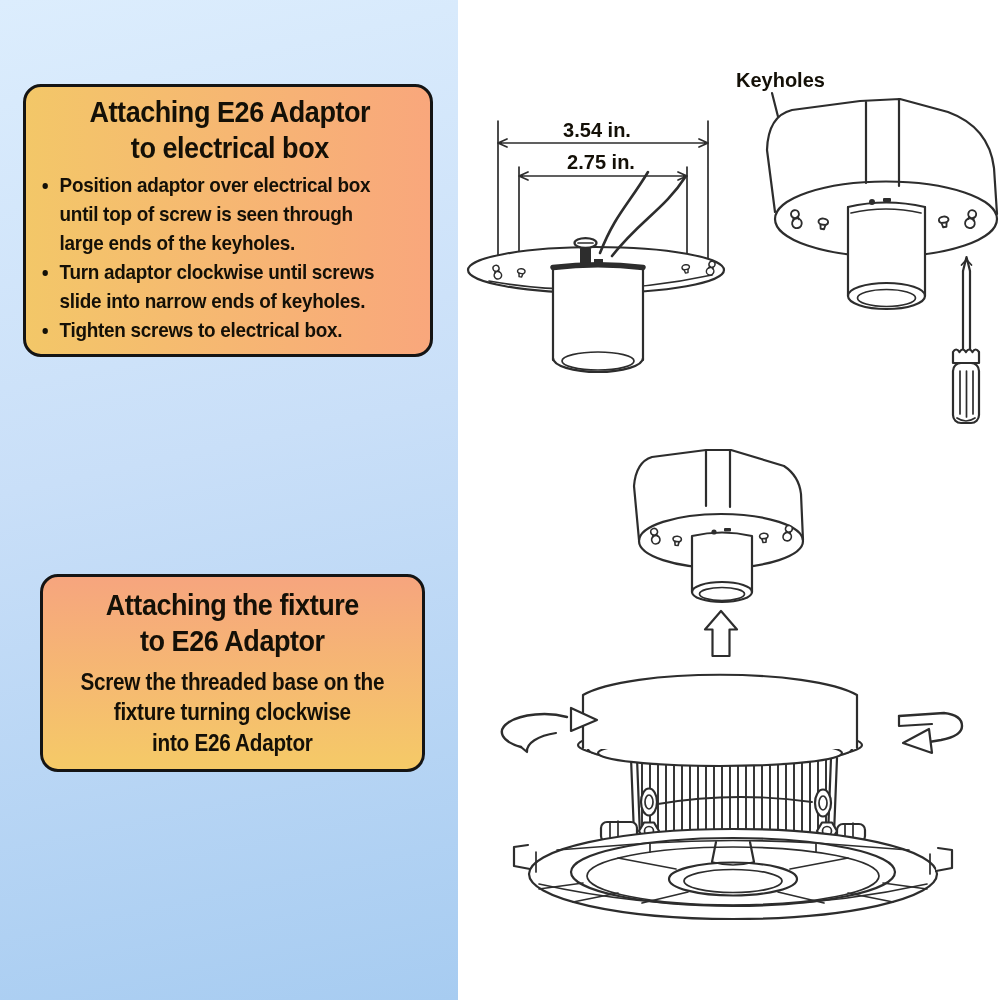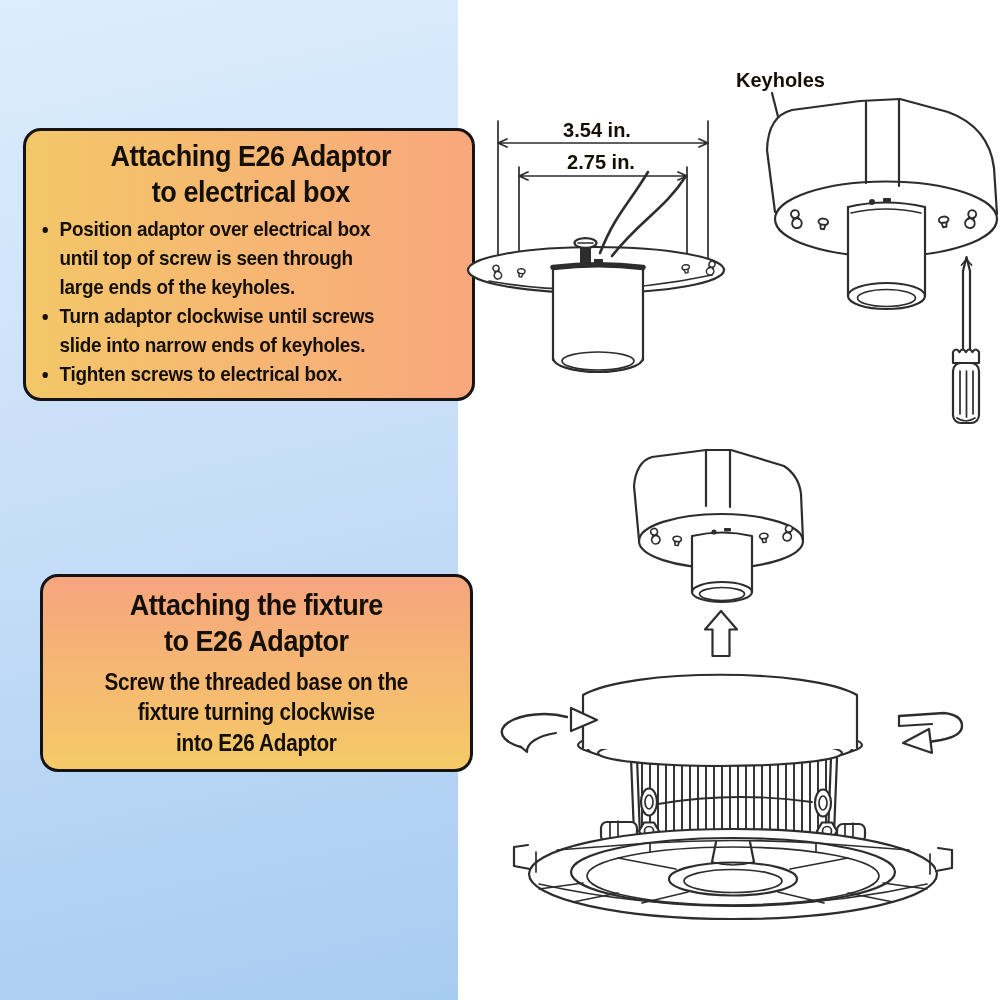--- a/index.html
+++ b/index.html
@@ -12,23 +12,23 @@
     --text-color:#141007;
   }
   html,body{margin:0;padding:0;}
   body{font-family:"Liberation Sans",sans-serif;background:#888;}
   .canvas{position:relative;width:1000px;height:1000px;overflow:hidden;background:var(--panel-white);}
   .bg-blue{position:absolute;left:0;top:0;width:458px;height:1000px;
     background:linear-gradient(168deg,var(--bg-blue-top) 0%,var(--bg-blue-mid) 45%,var(--bg-blue-bottom) 100%);}
   .bg-white{position:absolute;left:458px;top:0;width:542px;height:1000px;background:var(--panel-white);}
   .card{position:absolute;box-sizing:border-box;border:3px solid var(--card-border);border-radius:18px;
     color:var(--text-color);overflow:hidden;}
-  .card1{left:23px;top:84px;width:452px;height:273px;padding:7px 8px 6px 12px;
-    background:linear-gradient(90deg,var(--card1-grad-start) 0%,var(--card1-grad-end) 100%);margin-top:44px;}
-  .card2{left:40px;top:574px;width:433px;height:198px;padding:10px 8px 8px 8px;
+  .card1{left:23px;top:84px;width:410px;height:273px;padding:7px 8px 6px 12px;
+    background:linear-gradient(90deg,var(--card1-grad-start) 0%,var(--card1-grad-end) 100%);}
+  .card2{left:40px;top:574px;width:385px;height:198px;padding:10px 8px 8px 8px;
     background:linear-gradient(180deg,var(--card2-grad-start) 0%,var(--card2-grad-end) 100%);}
   .squeeze{width:111%;transform:scaleX(0.9);transform-origin:0 0;}
   .card-title{font-weight:700;font-size:30px;line-height:1.2;text-align:center;letter-spacing:-0.5px;}
   .card-title .line{display:block;white-space:nowrap;}
   .bullets{margin:5px 0 0 0;padding:0 0 0 24px;list-style:disc;}
   .bullets li{font-weight:700;font-size:21px;line-height:1.38;letter-spacing:-0.3px;margin:0;}
   .bullets .line{display:block;white-space:nowrap;}
   .card-body{margin-top:8px;font-weight:700;font-size:23px;line-height:1.32;text-align:center;letter-spacing:-0.3px;}
   .card-body .line{display:block;white-space:nowrap;}
   svg.art{position:absolute;left:0;top:0;width:1000px;height:1000px;pointer-events:none;}

